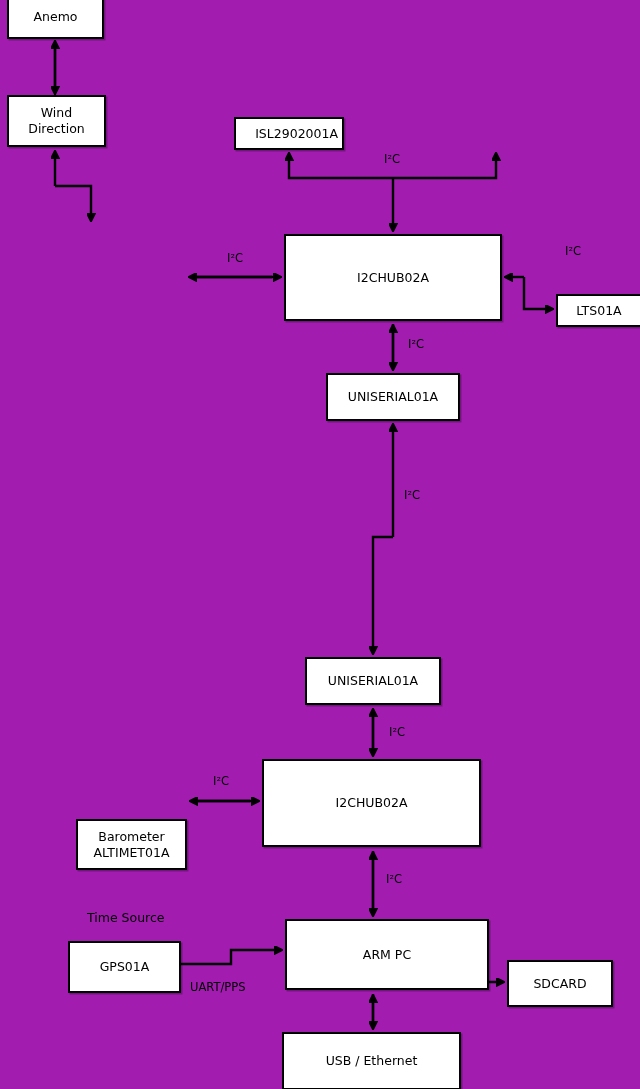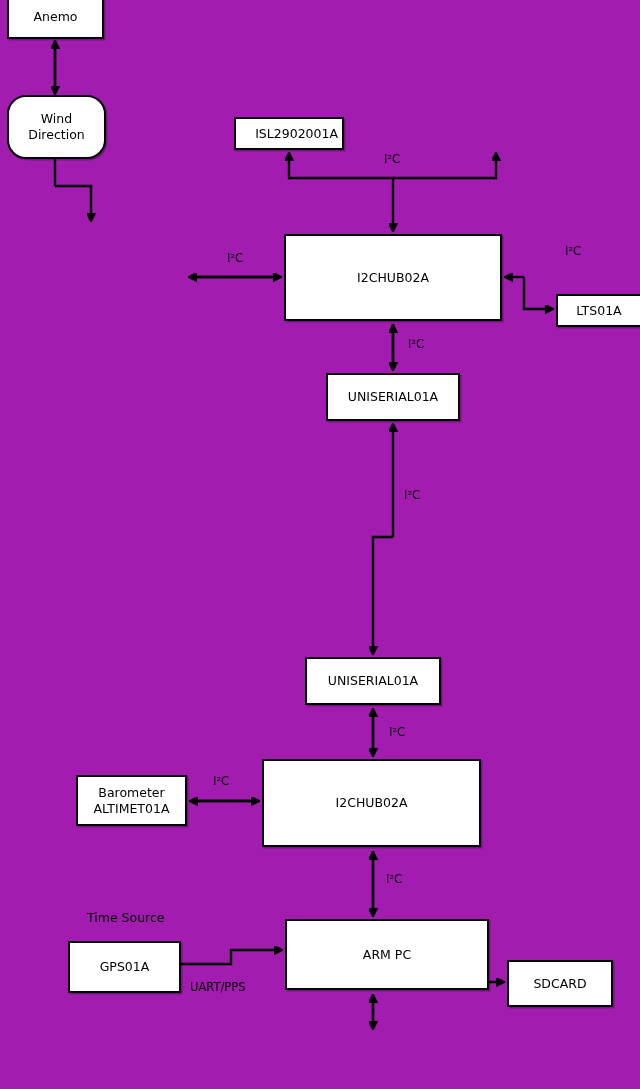--- a/index.html
+++ b/index.html
@@ -105,21 +105,21 @@
     <path d="M481,948 L481,982 L503,982" marker-end="url(#ah)"></path>
 
     <line x1="373" y1="994" x2="373" y2="1028" marker-end="url(#ah)"></line>
     <line x1="373" y1="1025" x2="373" y2="996" marker-end="url(#ah)"></line>
   </svg>
 
   <div class="node" style="left:7px; top:-6px; width:97px; height:45px;">
     <span class="lbl">Anemo</span>
   </div>
 
-  <div class="node" style="left:7px; top:95px; width:99px; height:64px;border-radius:19px;">
+  <div class="node" style="left:7px; top:95px; width:99px; height:52px;">
     <span class="lbl">Wind
 Direction</span>
   </div>
 
 
   <div class="node" style="left:234px; top:117px; width:110px; height:33px;justify-content:flex-end;">
     <span class="lbl">ISL2902001A</span>
   </div>
 
 
@@ -136,37 +136,40 @@
   </div>
 
   <div class="node" style="left:305px; top:657px; width:136px; height:48px;">
     <span class="lbl">UNISERIAL01A</span>
   </div>
 
   <div class="node" style="left:262px; top:759px; width:219px; height:88px;">
     <span class="lbl">I2CHUB02A</span>
   </div>
 
-  <div class="node" style="left:76px; top:775px; width:111px; height:51px;">
+  <div class="node" style="left:76px; top:819px; width:111px; height:51px;">
     <span class="lbl">Barometer
 ALTIMET01A</span>
   </div>
 
   <div class="node" style="left:68px; top:941px; width:113px; height:52px;">
     <span class="lbl">GPS01A</span>
   </div>
 
   <div class="node" style="left:285px; top:919px; width:204px; height:71px;">
     <span class="lbl">ARM PC</span>
   </div>
 
   <div class="node" style="left:507px; top:960px; width:106px; height:47px;">
     <span class="lbl">SDCARD</span>
   </div>
 
+  <div class="node" style="left:282px; top:1032px; width:179px; height:58px;">
+    <span class="lbl">USB / Ethernet</span>
+  </div>
 
   <div class="free-label" style="left:87px; top:910px;">Time Source</div>
 
   <div class="edge-label" style="left:227px; top:251px;">I²C</div>
 
   <div class="edge-label" style="left:384px; top:152px;">I²C</div>
 
   <div class="edge-label" style="left:565px; top:244px;">I²C</div>
 
   <div class="edge-label" style="left:408px; top:337px;">I²C</div>

